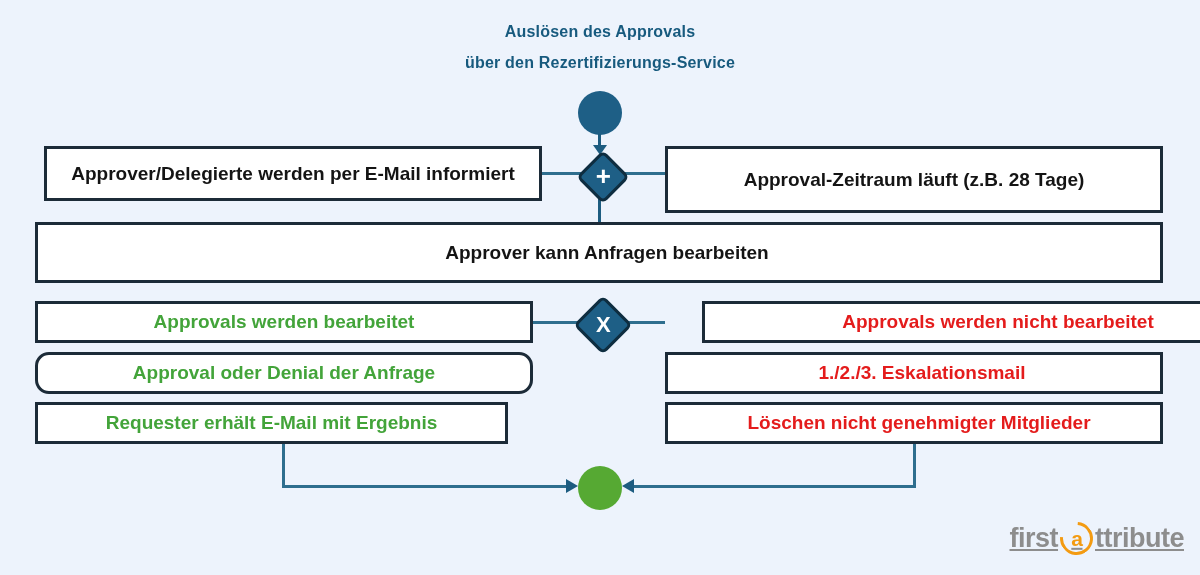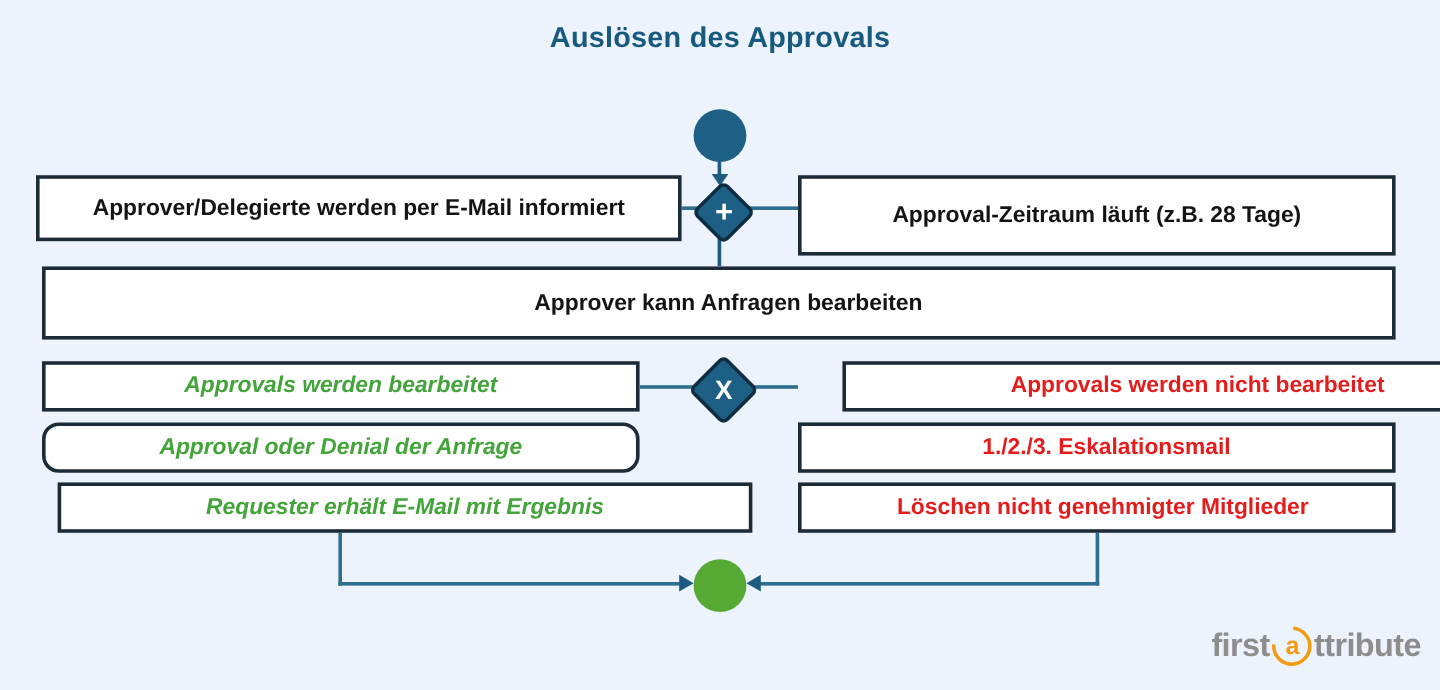--- a/index.html
+++ b/index.html
@@ -4,21 +4,21 @@
 <style>
   html,body{margin:0;padding:0;background:#ffffff;}
   .canvas{
     position:relative;width:1200px;height:575px;overflow:hidden;
     background:#edf3fc;
     font-family:"Liberation Sans","DejaVu Sans",sans-serif;
   }
   
   .title{
     position:absolute;top:16px;left:0;width:100%;
-    text-align:center;font-size:24px;line-height:31px;font-weight:bold;
+    text-align:center;font-size:16px;line-height:31px;font-weight:bold;
     color:#175a7e;letter-spacing:.2px;
   }
   
   .event{position:absolute;width:44px;height:44px;border-radius:50%;}
   .event.start{left:578px;top:91px;background:#1e5f86;}
   .event.end{left:578px;top:466px;background:#56a933;}
   
   .gateway{
     position:absolute;background:#1e5f86;border:3px solid #0e2d40;border-radius:6px;
     transform:rotate(45deg);z-index:3;display:flex;align-items:center;justify-content:center;
@@ -29,28 +29,28 @@
   .gateway.parallel{left:584px;top:158px;width:32px;height:32px;}
   .gateway.parallel .glyph{font-size:26px;margin-top:-3px;}
   .gateway.exclusive{left:582px;top:304px;width:36px;height:36px;}
   .gateway.exclusive .glyph{font-size:22px;}
   
   .box{
     position:absolute;background:#ffffff;border:3px solid #1c2b38;box-sizing:border-box;
     display:flex;align-items:center;justify-content:center;
     font-size:19px;font-weight:bold;color:#141414;text-align:center;z-index:2;
   }
-  .box.green{color:#43a43a;font-style:italic;}
+  .box.green{color:#43a43a;}
   .box.red{color:#e41c1c;}
-  .b-row1-left {left:30px; top:146px;width:538px; height:55px;}
+  .b-row1-left {left:44px; top:146px;width:498px; height:55px;}
   .b-row1-right{left:665px;top:146px;width:498px; height:67px;}
   .b-wide      {left:35px; top:222px;width:1128px;height:61px;padding-left:16px;}
   .b-g1{left:35px; top:301px;width:498px;height:42px;}
   .b-g2{left:35px; top:352px;width:498px;height:42px;border-radius:14px;}
-  .b-g3{left:48px; top:402px;width:579px;height:42px;}
+  .b-g3{left:35px; top:402px;width:473px;height:42px;}
   .b-r1{left:702px;top:301px;width:592px;height:42px;}
   .b-r2{left:665px;top:352px;width:498px;height:42px;padding-left:16px;}
   .b-r3{left:665px;top:402px;width:498px;height:42px;padding-left:10px;}
   
   .line{position:absolute;background:#2e6e8e;z-index:1;}
   .line.dark{background:#1d5c80;}
   .l-start-v {left:598px;top:134px;width:3px;height:14px;}
   .l-row1-h  {left:533px;top:172px;width:132px;height:3px;}
   .l-par-wide{left:598px;top:198px;width:3px;height:24px;}
   .l-row2-h  {left:533px;top:321px;width:132px;height:3px;}
@@ -62,36 +62,37 @@
   .arr-down{left:593px;top:145px;border-left:7px solid transparent;border-right:7px solid transparent;border-top:10px solid #1d5c80;}
   .arr-right{left:566px;top:479px;border-top:7px solid transparent;border-bottom:7px solid transparent;border-left:12px solid #1d5c80;}
   .arr-left{left:622px;top:479px;border-top:7px solid transparent;border-bottom:7px solid transparent;border-right:12px solid #1d5c80;}
   
   .end-label{
     position:absolute;top:524px;left:0;width:100%;text-align:center;
     font-size:24px;font-weight:bold;color:#3aa23a;
   }
   .logo{
     position:absolute;right:16px;top:522px;display:flex;align-items:center;
-    font-size:27px;font-weight:bold;color:#8d8d8d;letter-spacing:-0.5px;
+    font-size:27px;font-weight:bold;color:#8d8d8d;letter-spacing:-0.5px;text-decoration:underline;
   }
   .logo .at{
     display:inline-flex;align-items:center;justify-content:center;
     width:27px;height:27px;margin:0 2px;border:3px solid #f39b12;border-radius:50%;
     border-top-color:transparent;transform:rotate(-40deg);
   }
   .logo .at span{transform:rotate(40deg);color:#f39b12;font-size:21px;font-weight:bold;}
 </style>
 </head>
 <body>
 
 <div class="canvas">
 
   <div class="title">
     <div>Auslösen des Approvals</div>
+    <div>über den Rezertifizierungs-Service</div>
   </div>
 
   <div class="event start"></div>
 
   <div class="line dark l-start-v"></div>
   <div class="arrow arr-down"></div>
   <div class="line l-row1-h"></div>
   <div class="line dark l-par-wide"></div>
   <div class="line l-row2-h"></div>
   <div class="line l-bl-v"></div>

